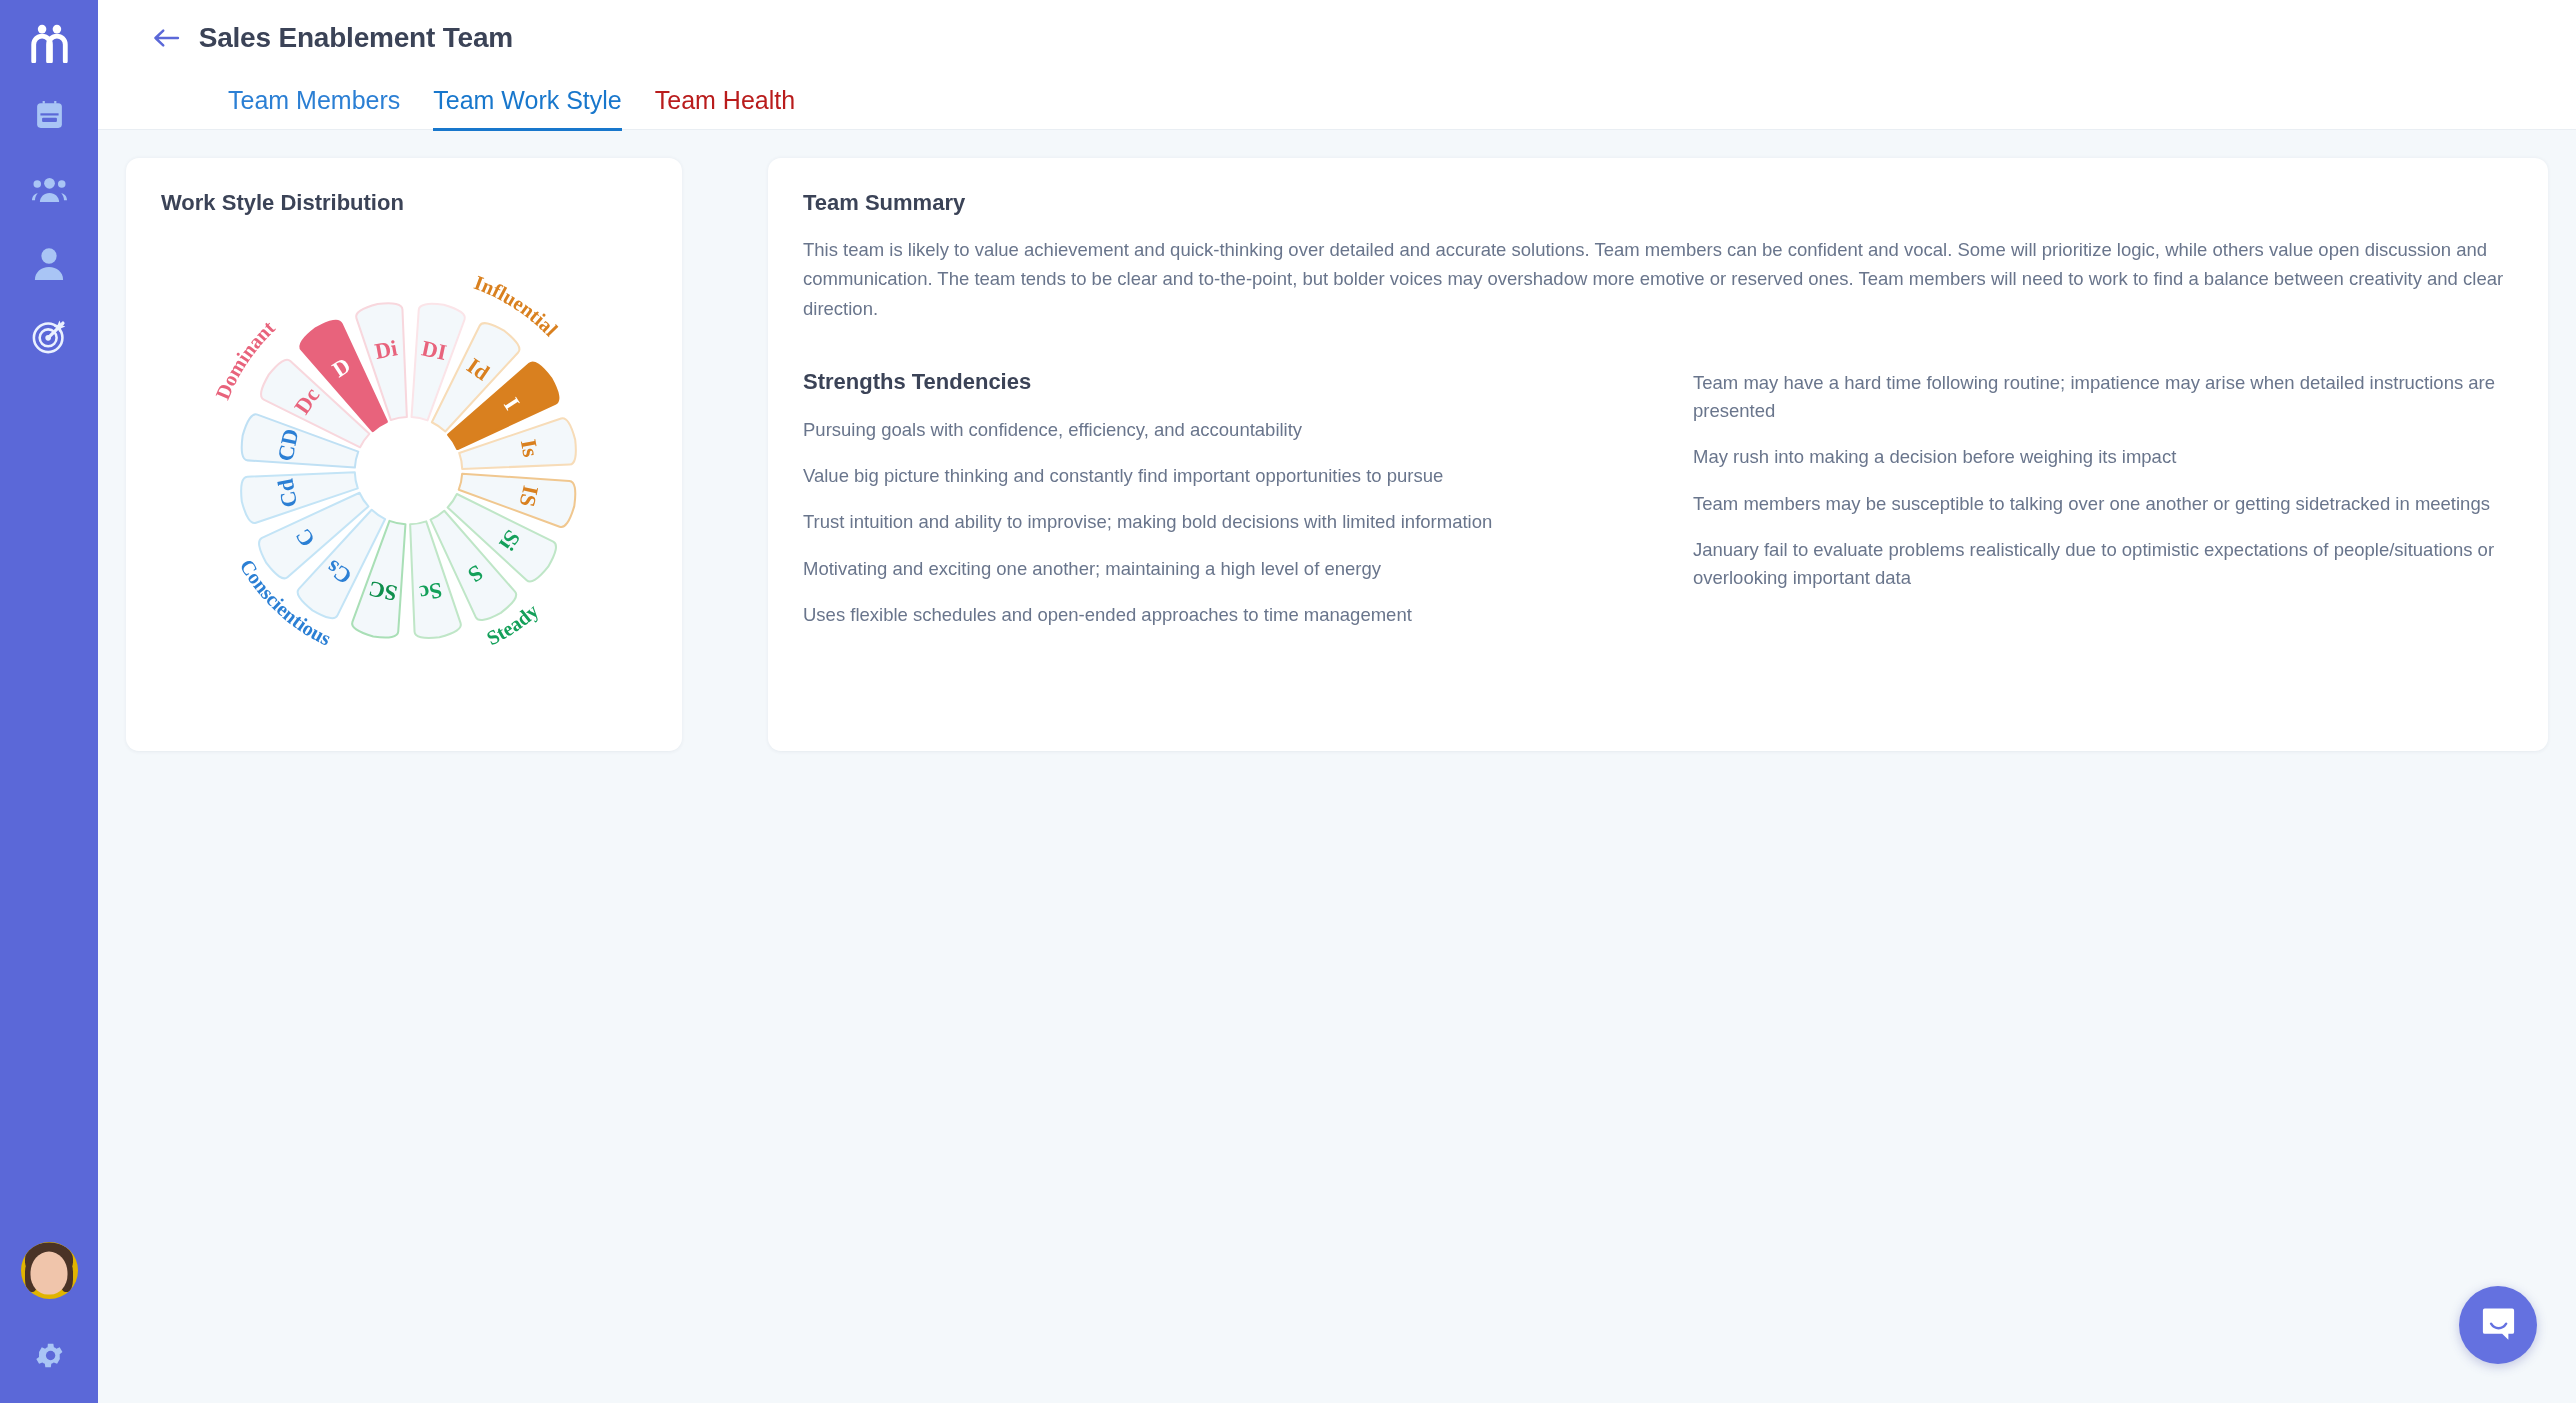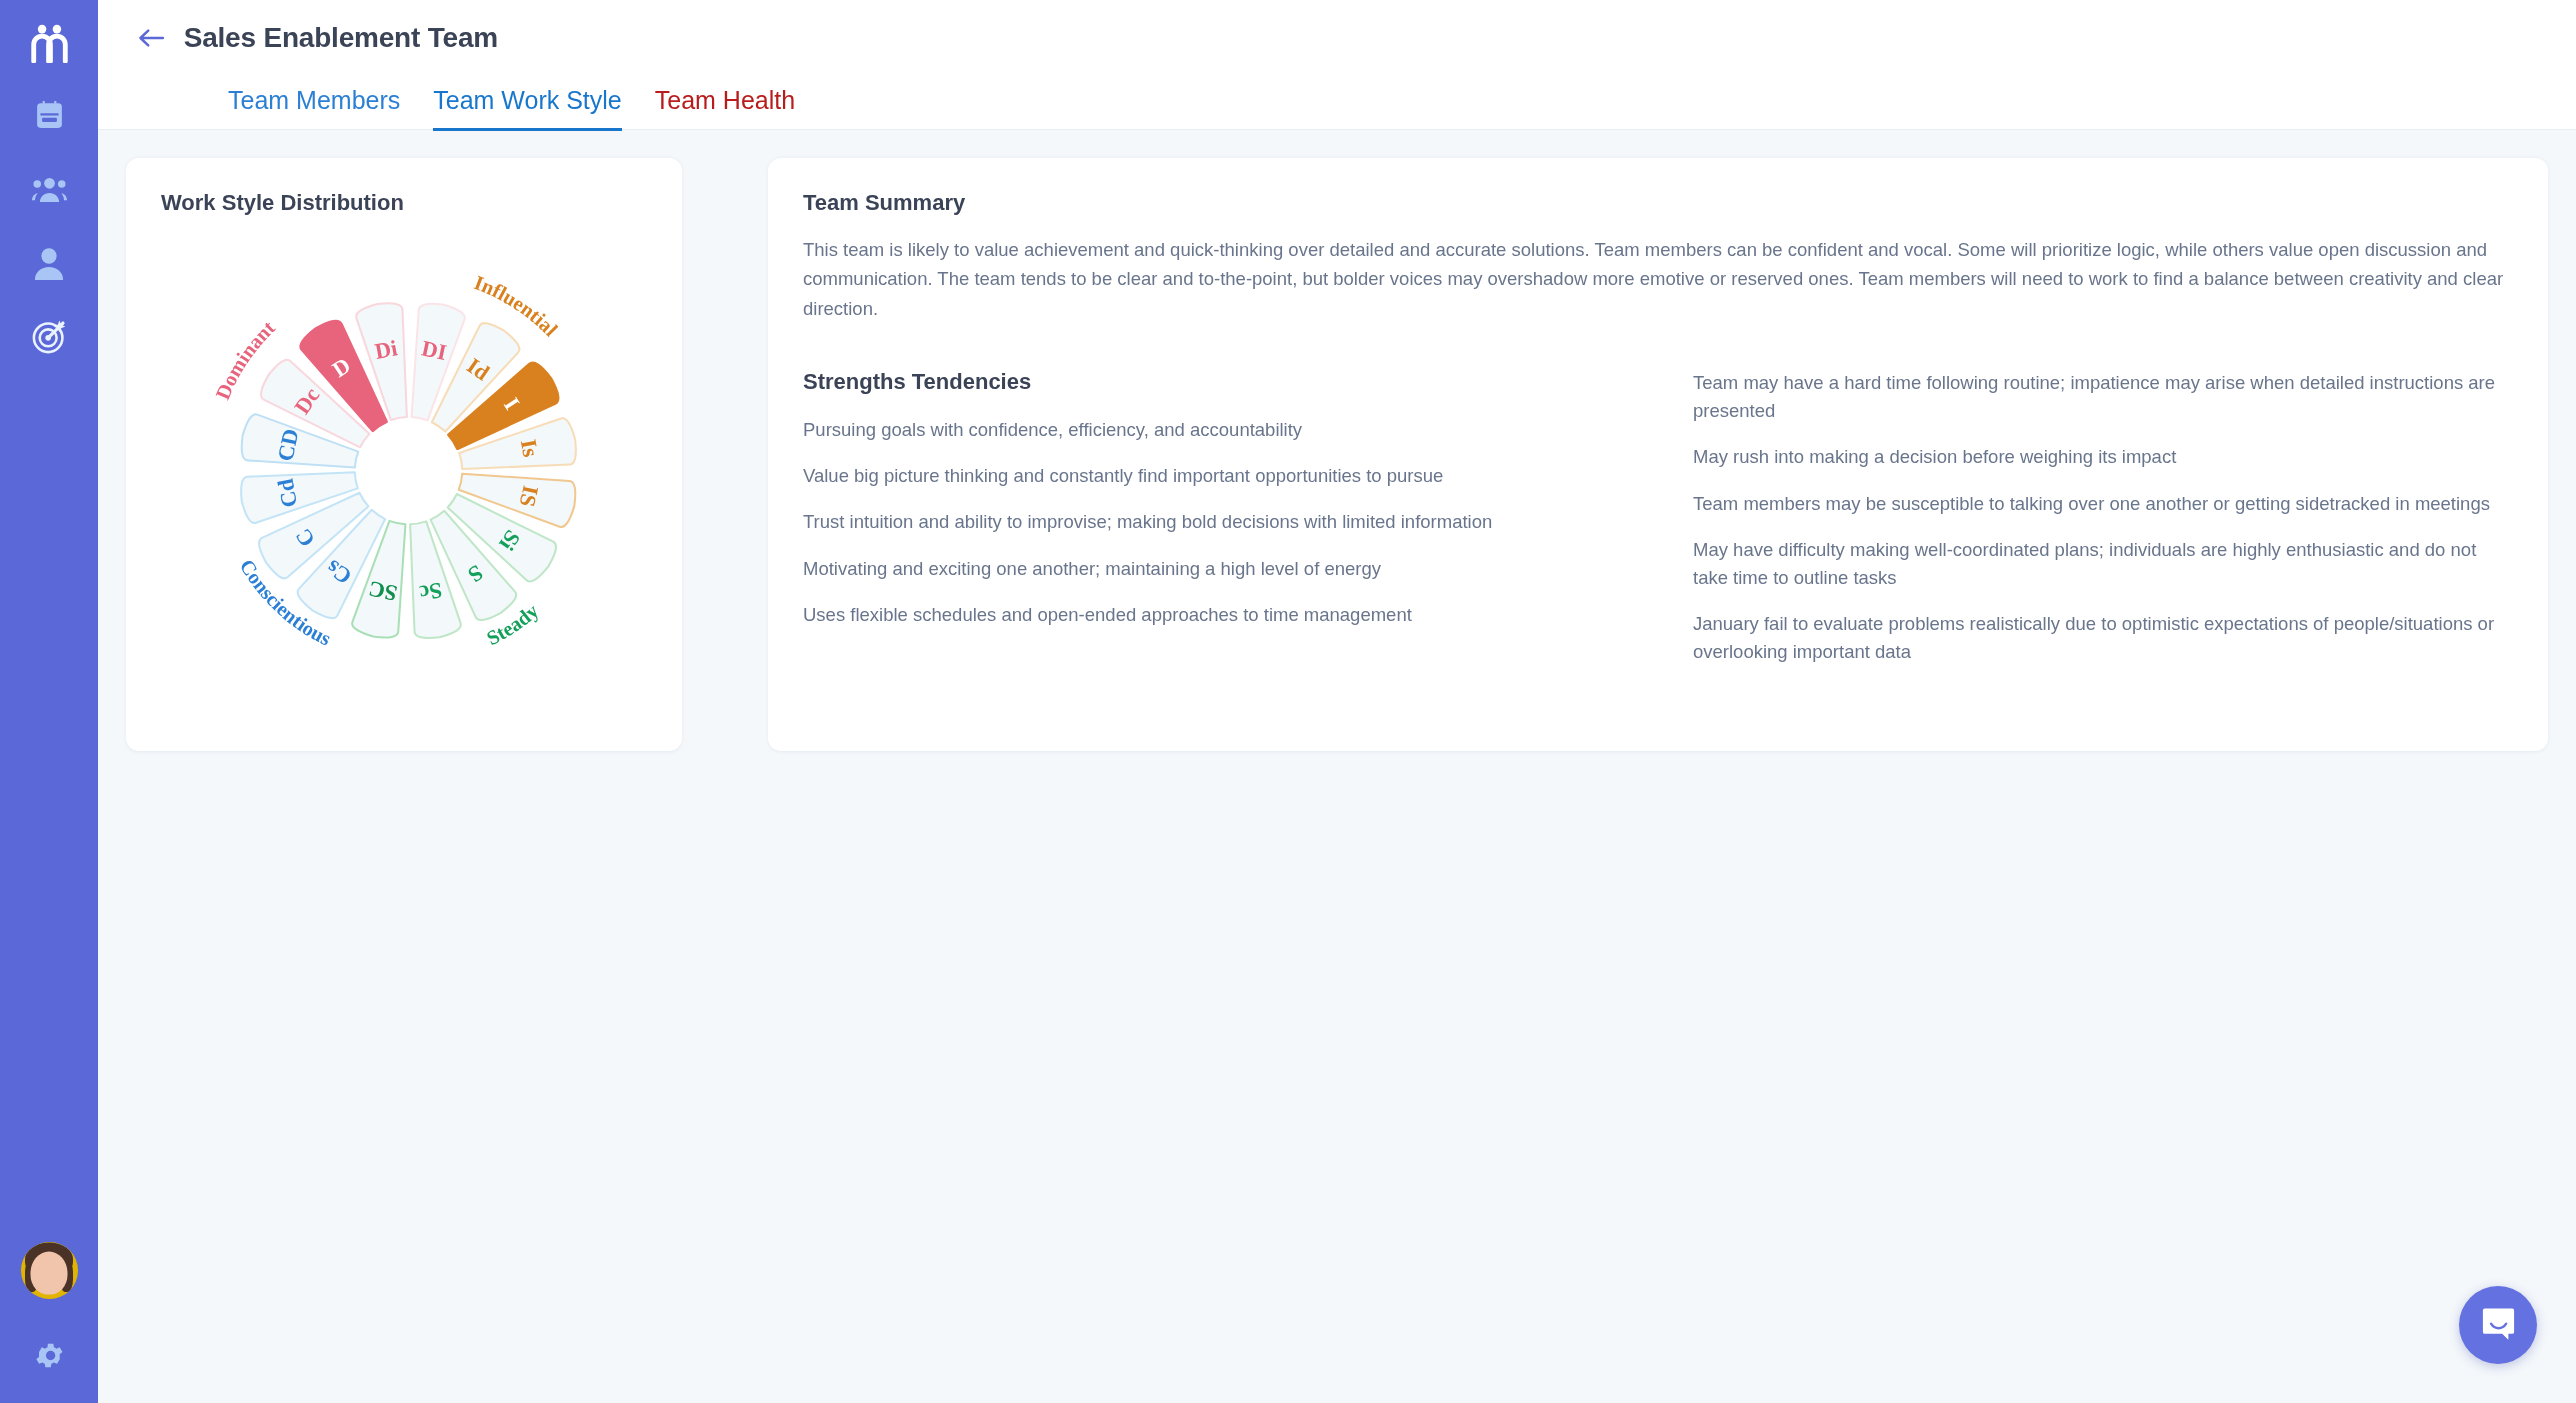--- a/index.html
+++ b/index.html
@@ -46,21 +46,21 @@
     position:absolute; right:4.6px; top:18.5px; width: 13px; height: 32px;
     border-radius: 40%; background: #4a3326;
   }
   .rail-gear { width: 57px; height: 57px; margin-bottom: 18.5px;
     display:flex; align-items:center; justify-content:center; cursor:pointer; }
 
   
   #header {
     position:absolute; left: 98px; top: 0; right: 0; height: 76px;
     background: #ffffff;
-    display: flex; align-items: center;
+    display: flex; align-items: center; padding-left: 15px;
   }
   #back-arrow { margin-left: 37px; width: 32px; height: 32px; cursor:pointer;
     display:flex; align-items:center; justify-content:center; }
   #page-title {
     margin-left: 16.7px;
     font-size: 28px; font-weight: bold; color: #3b4357;
     letter-spacing: -0.2px;
   }
 
   
@@ -402,21 +402,20 @@
         <div class="tend-item">Pursuing goals with confidence, efficiency, and accountability</div>
         <div class="tend-item">Value big picture thinking and constantly find important opportunities to pursue</div>
         <div class="tend-item">Trust intuition and ability to improvise; making bold decisions with limited information</div>
         <div class="tend-item">Motivating and exciting one another; maintaining a high level of energy</div>
         <div class="tend-item">Uses flexible schedules and open-ended approaches to time management</div>
       </div>
       <div>
         <div class="tend-item">Team may have a hard time following routine; impatience may arise when detailed instructions are presented</div>
         <div class="tend-item">May rush into making a decision before weighing its impact</div>
         <div class="tend-item">Team members may be susceptible to talking over one another or getting sidetracked in meetings</div>
-        <div class="tend-item">May have difficulty making well-coordinated plans; individuals are highly enthusiastic and do not take time to outline tasks</div>
         <div class="tend-item">January fail to evaluate problems realistically due to optimistic expectations of people/situations or overlooking important data</div>
       </div>
     </div>
   </div>
 </div>
 
 <div id="intercom">
   <span>
     <svg width="39" height="39" viewBox="0 0 34 34">
       <path d="M5 4h24a1.6 1.6 0 0 1 1.6 1.6v18.8A1.6 1.6 0 0 1 29 26h-3.4v5.2L20.2 26H5a1.6 1.6 0 0 1-1.6-1.6V5.6A1.6 1.6 0 0 1 5 4z" fill="#ffffff"></path>

